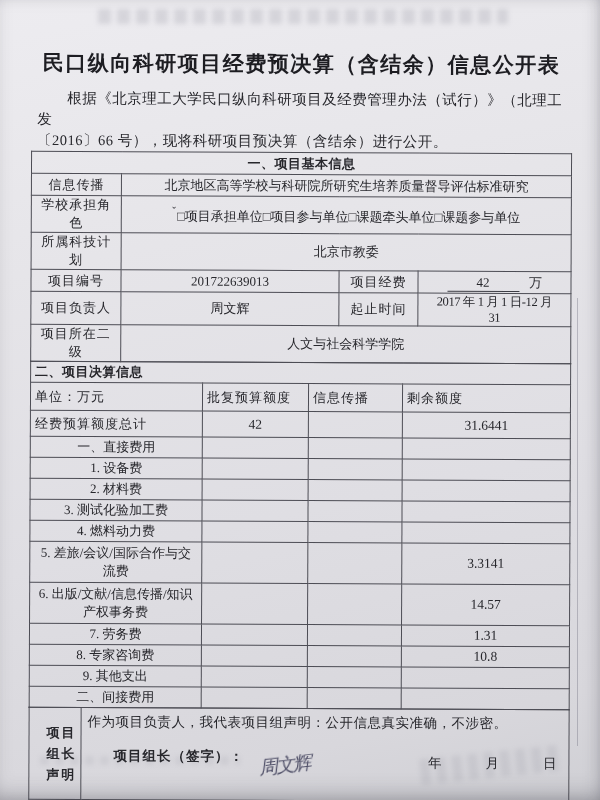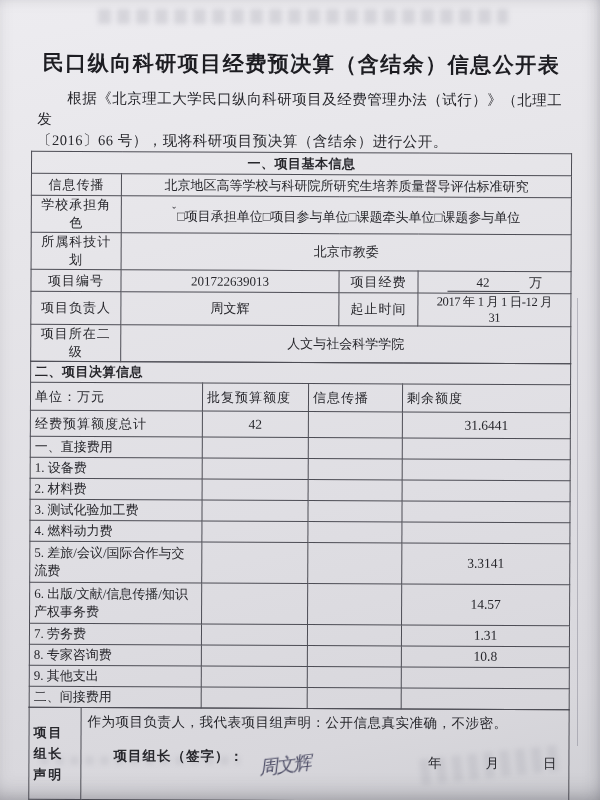--- a/index.html
+++ b/index.html
@@ -37,26 +37,26 @@
   .t-basic td.lbl{letter-spacing:1px;}
   .t-basic td.duration{font-size:12.5px;letter-spacing:-.4px;padding:0 18px;}
   .funds-line{display:inline-block;min-width:72px;border-bottom:1px solid #3c3c44;text-align:center;}
   .funds-unit{margin-left:10px;}
   .check{font-size:11px;vertical-align:6px;margin-right:1px;color:#33333a;}
 
   .t-budget th{height:27px;text-align:left;letter-spacing:1px;}
   .t-budget td{height:20px;}
   .t-budget td.num{text-align:center;font-size:13.5px;}
   .t-budget tr.tall td{height:40px;}
-  .t-budget td.lbl{text-align:left;line-height:1.35;}
+  .t-budget td.lbl{text-align:center;line-height:1.35;}
   .t-budget td.ctr{text-align:left;letter-spacing:1px;}
   .t-budget tr.r-total td{height:25px;}
 
   .t-decl td{height:85px;vertical-align:top;}
-  .side{width:52px;text-align:left;font-weight:bold;vertical-align:middle !important;font-size:13px;line-height:21px;letter-spacing:2px;}
+  .side{width:52px;text-align:right;font-weight:bold;vertical-align:middle !important;font-size:13px;line-height:21px;letter-spacing:2px;}
   .decl-body{position:relative;padding:3px 6px;}
   .statement{font-size:13.5px;letter-spacing:.5px;margin-top:2px;}
   .sign-row{display:flex;align-items:flex-start;margin-top:16px;}
   .sign-label{margin-left:26px;font-weight:bold;font-size:13.5px;letter-spacing:1px;}
   .sig{font-size:19px;color:#3f3f5a;margin-left:16px;margin-top:4px;
     transform:rotate(-7deg) skewX(-14deg);filter:blur(.45px);opacity:.88;letter-spacing:-2px;}
   .date-group{margin-left:auto;display:flex;font-size:13.5px;margin-top:6px;}
   .date-group span{margin-left:44px;}
   .date-group span:last-child{margin-right:6px;}
 

